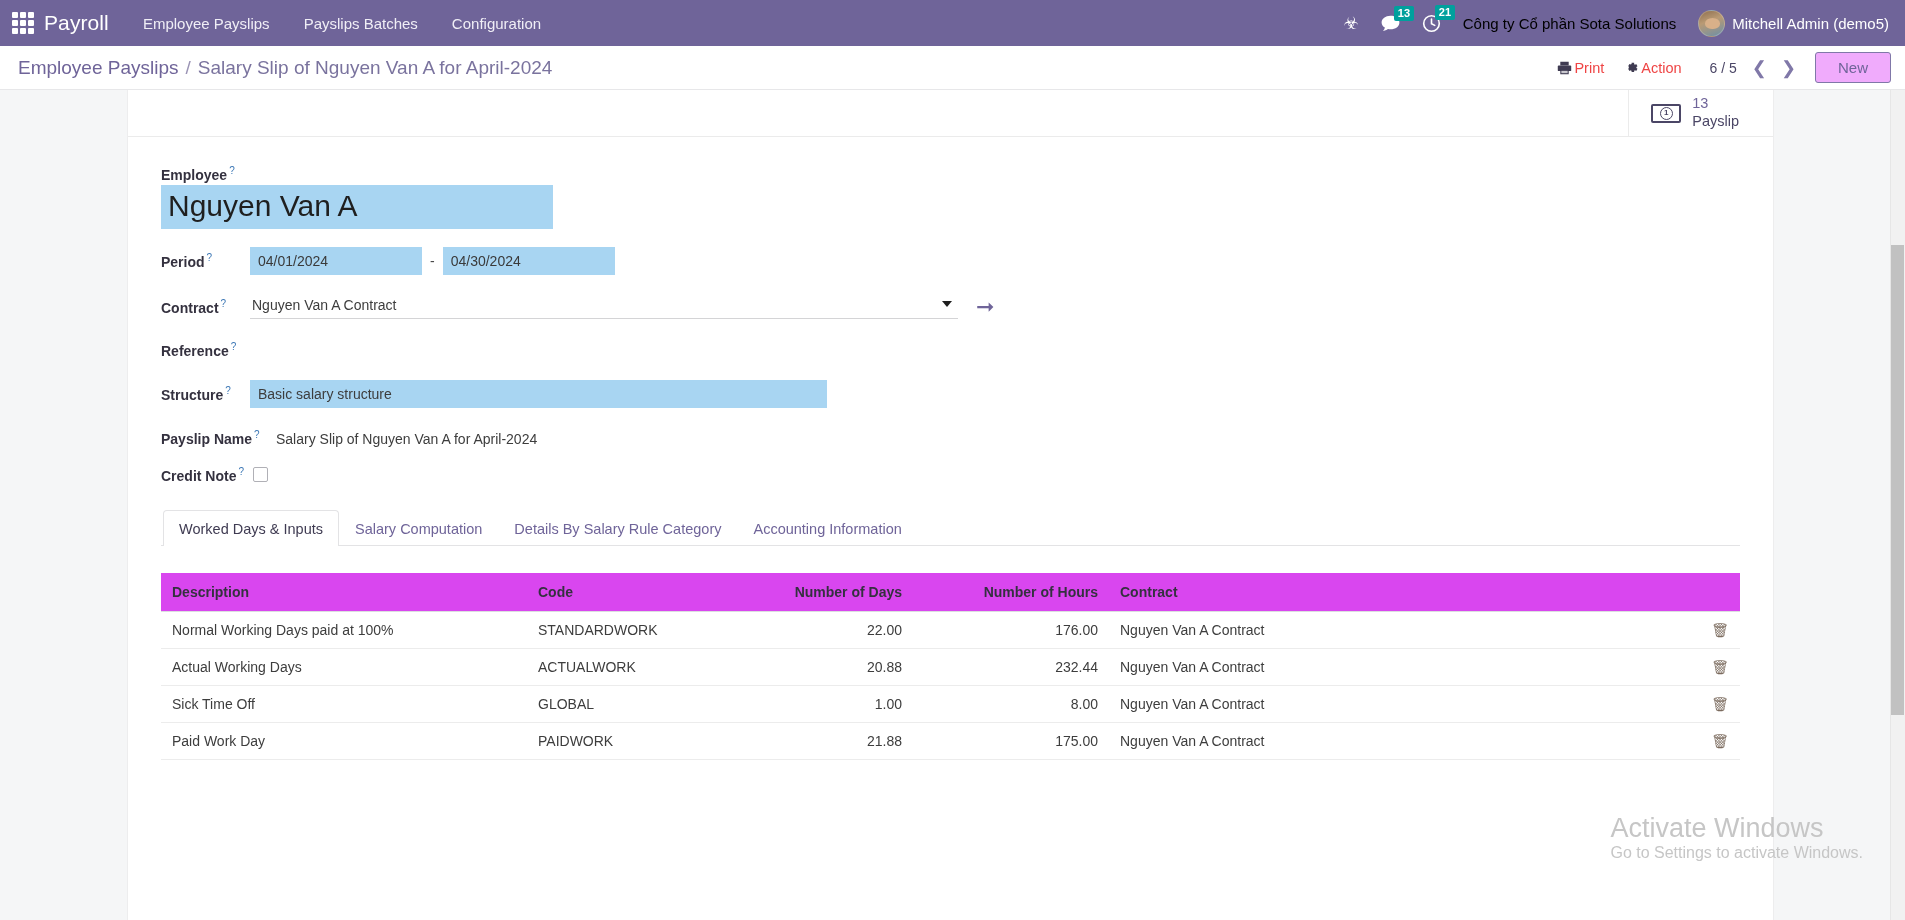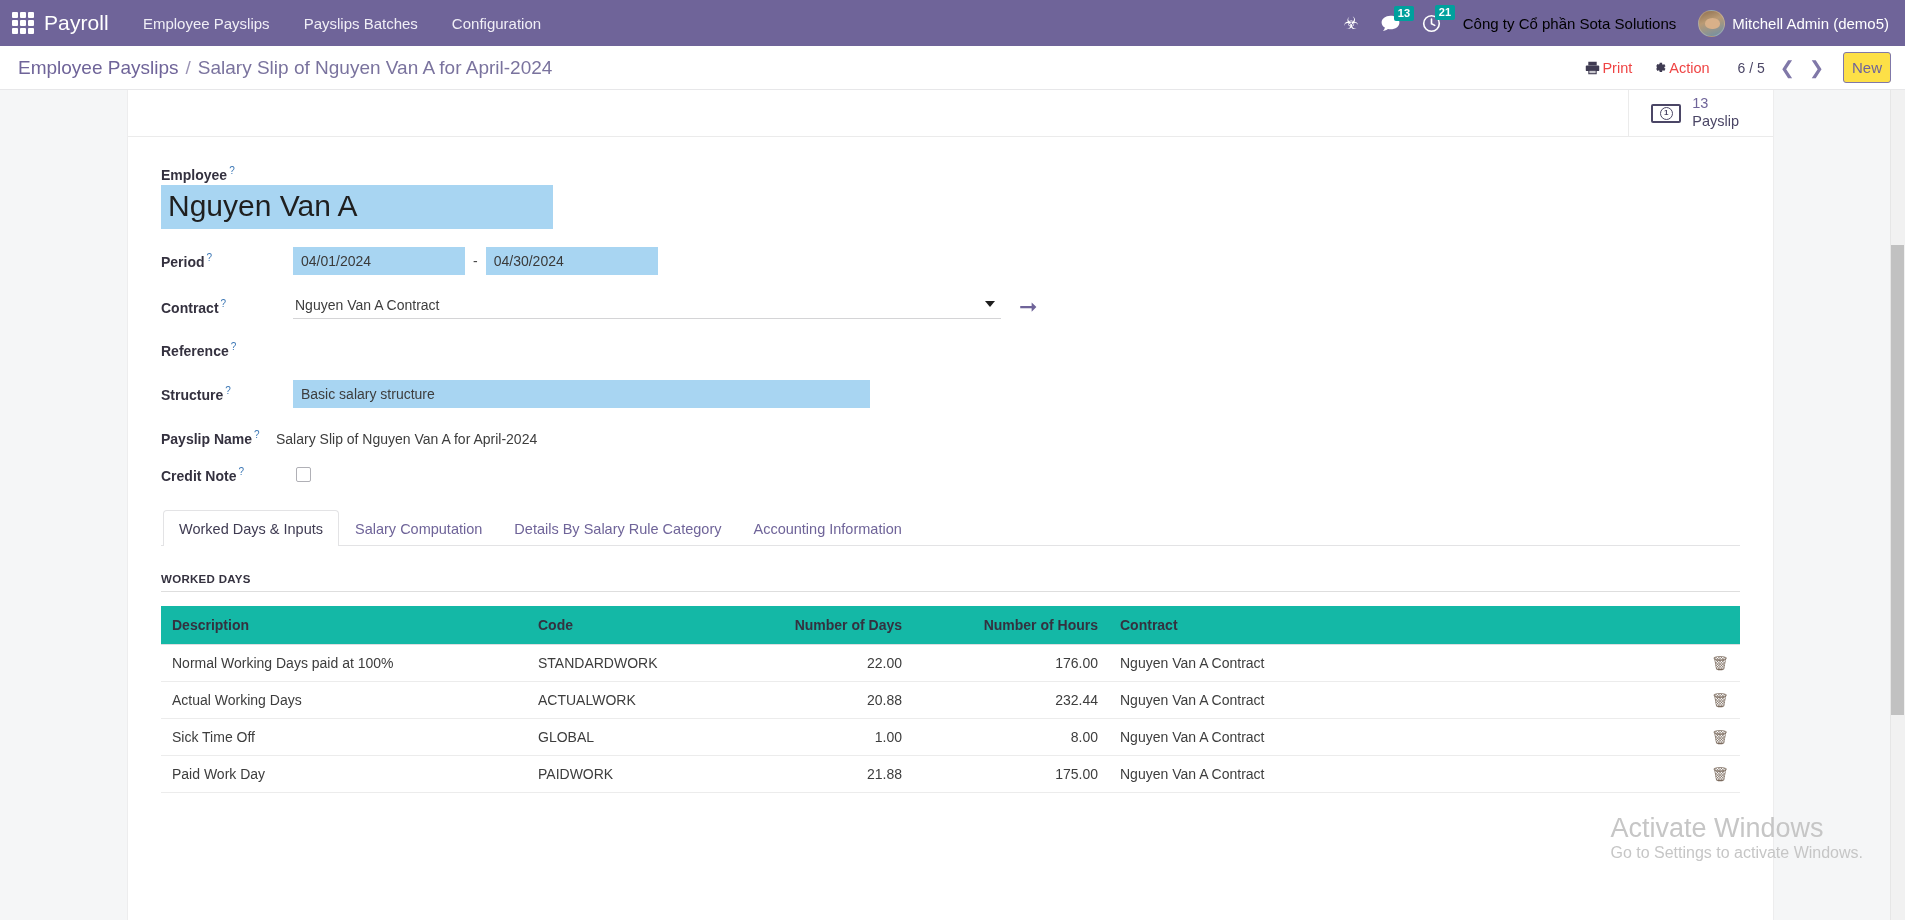--- a/index.html
+++ b/index.html
@@ -127,23 +127,23 @@
     padding: 4px 10px; cursor: pointer; white-space: nowrap;
   }
   .pager { font-size: 14px; color: #4b4666; margin: 0 8px 0 18px; white-space: nowrap; }
   .pager-arrow {
     color: #8078a8; font-size: 18px; padding: 0 7px; cursor: pointer;
     line-height: 1; user-select: none;
   }
   .btn-new {
     border: 1px solid #8078a8;
     color: #6f6499;
-    background: #fde047;
+    background: #f0abfc;
     font-size: 15px;
-    padding: 6px 8px;
+    padding: 6px 22px;
     border-radius: 3px;
     margin-left: 12px;
     cursor: pointer;
   }
 
   
   .page {
     position: relative;
     height: 830px;
     background: #f5f6f7;
@@ -194,21 +194,21 @@
   .stat-text { display: flex; flex-direction: column; line-height: 1.22; }
   .stat-value { font-size: 14.5px; color: #6f6499; }
   .stat-label { font-size: 14.5px; color: #4b4666; }
 
   
   .form-inner { padding: 28px 0 0 33px; }
   .f-label {
     font-size: 14px;
     font-weight: bold;
     color: #34313f;
-    width: 132px;
+    width: 89px;
     flex: none;
     white-space: nowrap;
   }
   .f-label .q {
     color: #3c77b5;
     font-size: 10px;
     vertical-align: super;
     margin-left: 2px;
     cursor: help;
     font-weight: normal;
@@ -316,21 +316,21 @@
     font-size: 11.5px;
     font-weight: bold;
     color: #34313f;
     letter-spacing: 0.3px;
     padding-bottom: 6px;
     border-bottom: 1px solid #dedede;
     margin-bottom: 14px;
   }
   table.wd { width: 100%; border-collapse: collapse; }
   table.wd thead th {
-    background: #14b8a6;
+    background: #d946ef;
     font-size: 14px;
     font-weight: bold;
     color: #34313f;
     padding: 11px 11px;
     text-align: left;
     border-bottom: 1px solid #dcdee0;
     white-space: nowrap;
   }
   table.wd thead th.num { text-align: right; }
   table.wd thead th.act { width: 34px; }
@@ -529,21 +529,20 @@
 
       <div class="tabs" style="margin-right:33px;">
         <div class="tab active">Worked Days &amp; Inputs</div>
         <div class="tab">Salary Computation</div>
         <div class="tab">Details By Salary Rule Category</div>
         <div class="tab">Accounting Information</div>
       </div>
     </div>
 
     <div class="list-wrap">
-      <div class="list-title">WORKED DAYS</div>
       <table class="wd">
         <thead>
           <tr>
             <th class="col-desc">Description</th>
             <th class="col-code">Code</th>
             <th class="col-days num">Number of Days</th>
             <th class="col-hours num">Number of Hours</th>
             <th>Contract</th>
             <th class="act"></th>
           </tr>

